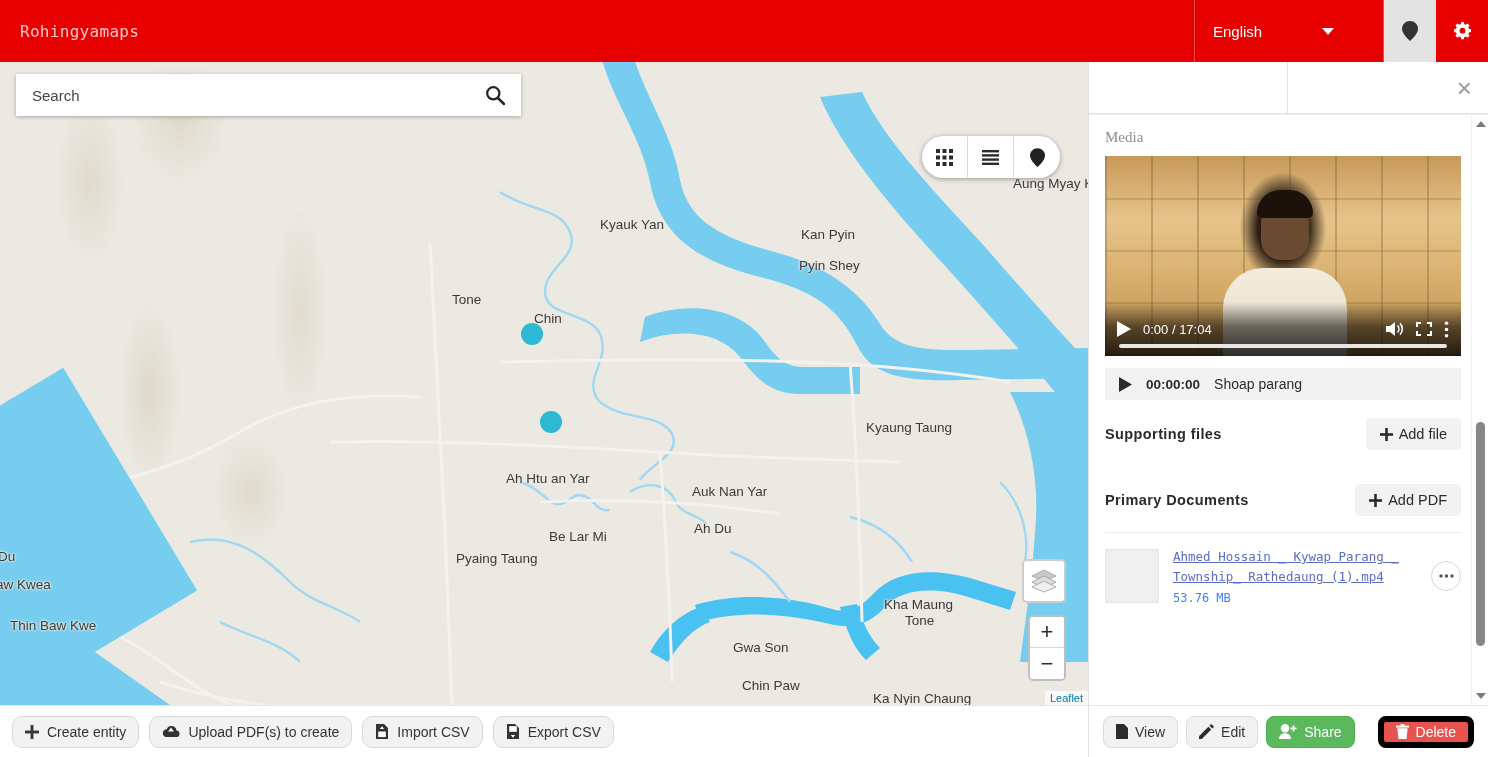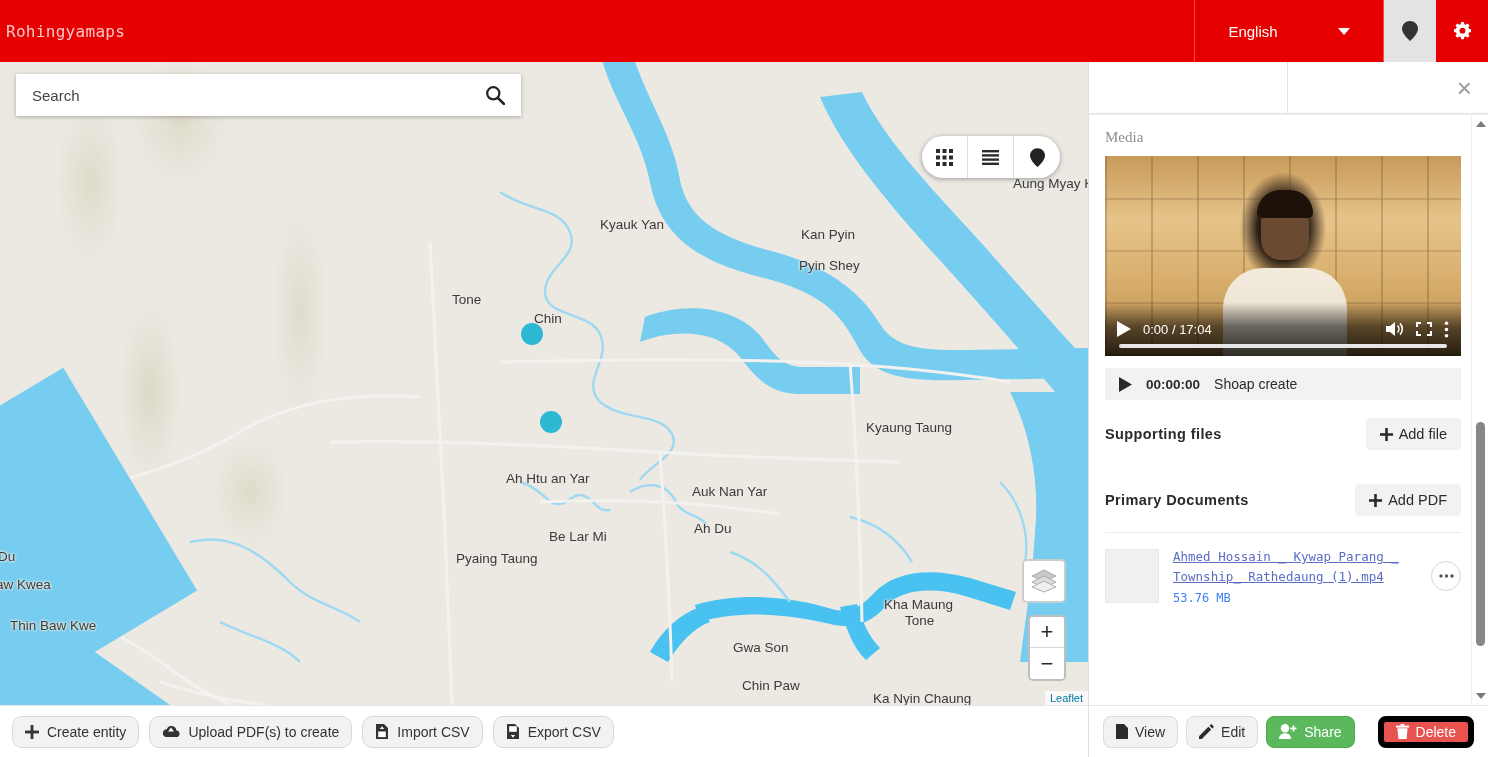--- a/index.html
+++ b/index.html
@@ -9,31 +9,31 @@
     overflow: hidden; background: #fff;
   }
   #app { position: relative; width: 1488px; height: 757px; }
 
   
   .header {
     position: absolute; top: 0; left: 0; width: 1488px; height: 62px;
     background: #e60000; display: flex; align-items: stretch;
   }
   .brand {
-    display: flex; align-items: center; padding-left: 6px;
+    display: flex; align-items: center; padding-left: 20px;
     color: #f7c8c8; font-size: 16px;
     font-family: "DejaVu Sans Mono", monospace;
     letter-spacing: 0.3px; flex: 0 0 auto; width: 1100px;
   }
   .hdr-spacer { flex: 1 1 auto; }
   .lang-select {
     display: flex; align-items: center; gap: 60px;
     padding: 8px 18px; color: #fff; font-size: 15px;
     border-left: 1px solid #f04b4b; border-right: 1px solid #f04b4b;
-    cursor: pointer; min-width: 190px; justify-content: center; margin-left: 21px;
+    cursor: pointer; min-width: 190px; justify-content: flex-start; margin-left: 21px;
   }
   .caret { width: 0; height: 0; border-left: 6px solid transparent;
            border-right: 6px solid transparent; border-top: 7px solid #fff; }
   .hdr-tab {
     width: 52px; display: flex; align-items: center; justify-content: center;
     cursor: pointer;
   }
   .hdr-tab.active { background: #e3e3e3; }
   .hdr-tab.gear { background: #e60000; }
 
@@ -512,21 +512,21 @@
             </span>
           </div>
           <div class="vc-bar"></div>
         </div>
 
         <div class="chapter-row">
           <svg width="13" height="15" viewBox="0 0 13 15">
             <polygon points="0,0 13,7.5 0,15" fill="#2b2b2b"></polygon>
           </svg>
           <span class="chapter-time">00:00:00</span>
-          <span class="chapter-name">Shoap create</span>
+          <span class="chapter-name">Shoap parang</span>
         </div>
 
         <div class="doc-section" style="border-bottom:none">
           <span class="doc-title">Supporting files</span>
           <button class="add-btn">
             <svg width="13" height="13" viewBox="0 0 13 13">
               <rect x="5.2" y="0" width="2.6" height="13" fill="#2b2b2b"></rect>
                 <rect x="0" y="5.2" width="13" height="2.6" fill="#2b2b2b"></rect>
             </svg>
             <span>Add file</span>

